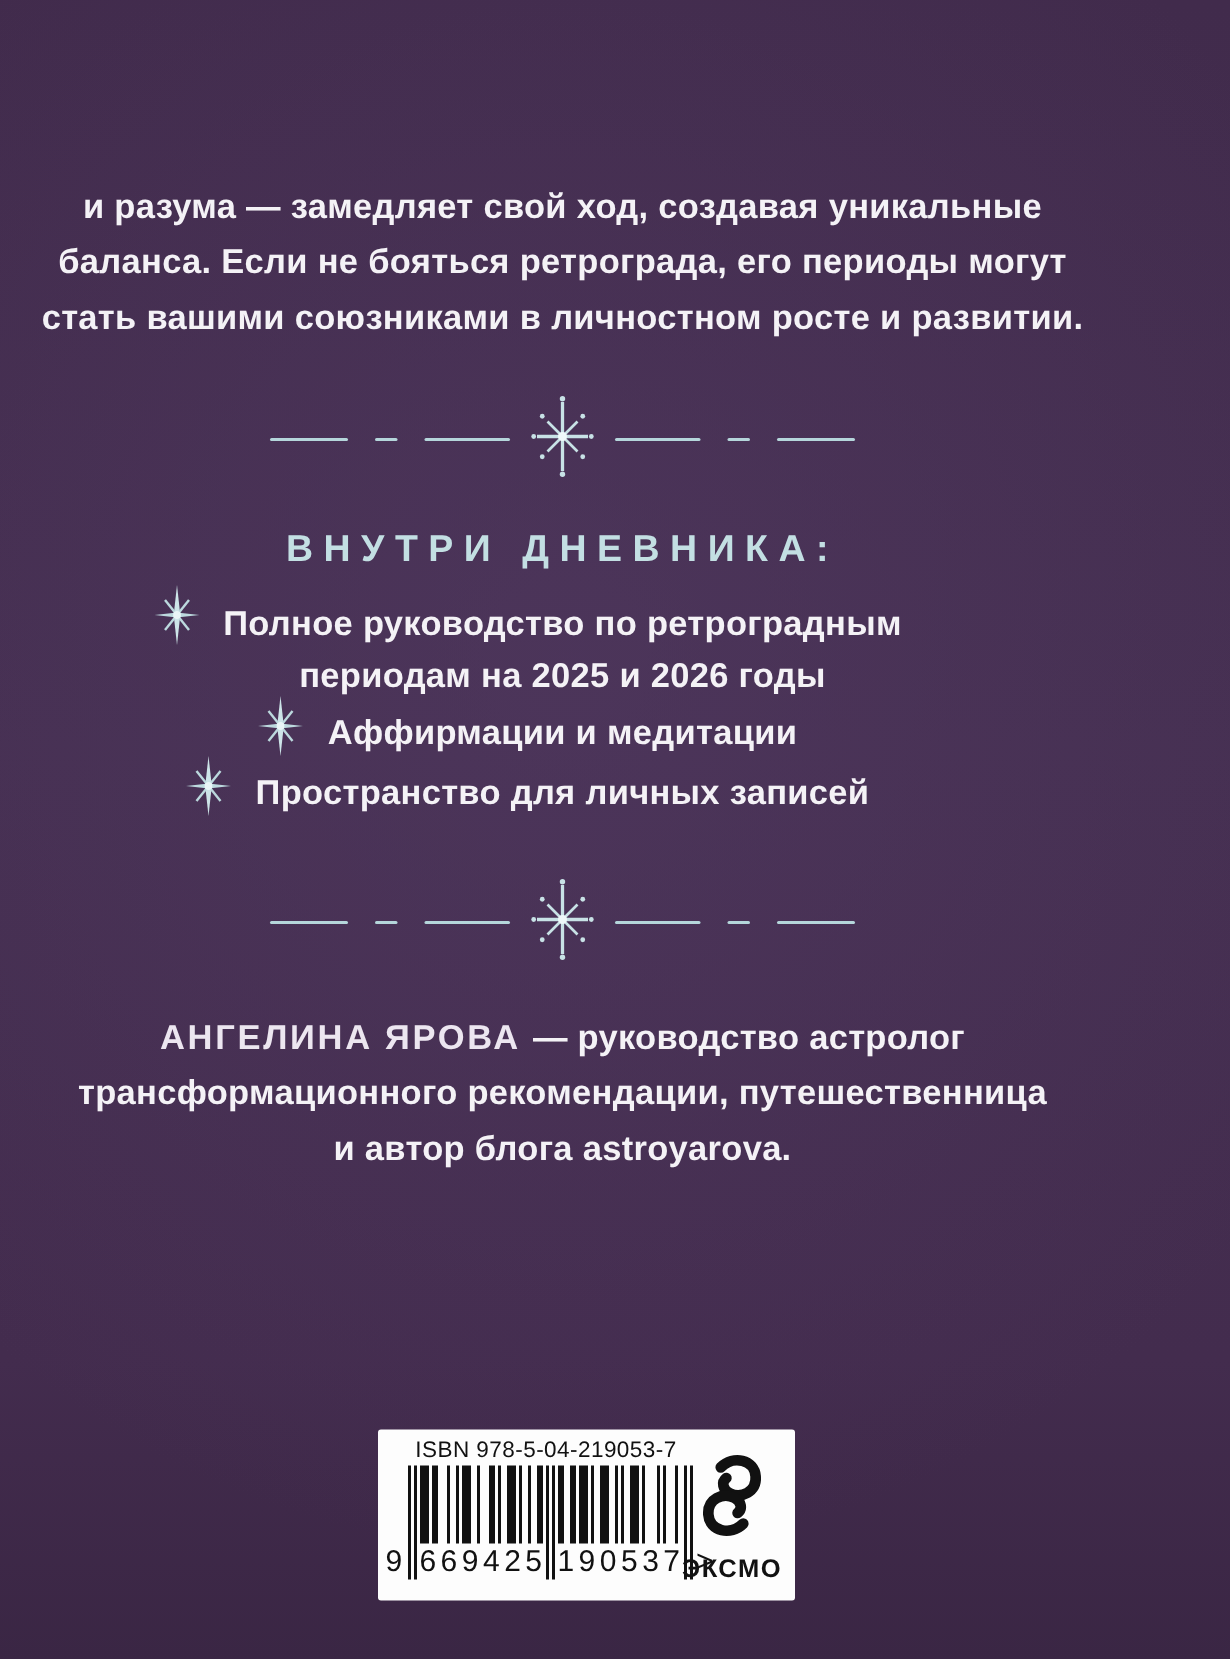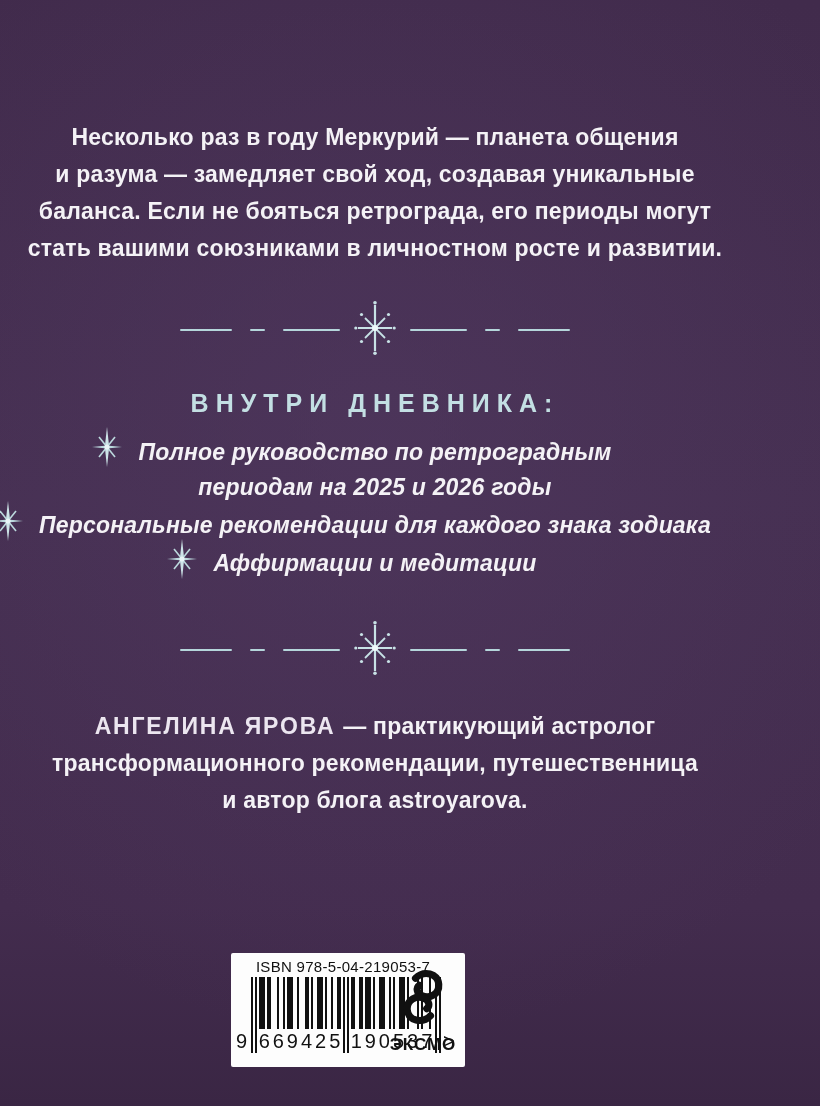--- a/index.html
+++ b/index.html
@@ -44,36 +44,36 @@
   
   .list{margin-top:16px;display:flex;flex-direction:column;align-items:center;}
   .list-item{margin-top:3px;}
   .list-item.first{margin-top:0;}
   .list-item.last{margin-top:5px;}
   .li-text{
     position:relative;display:inline-block;
     font-size:23px;font-weight:700;line-height:35px;
     color:#f4f2f6;letter-spacing:.2px;
   }
-  .li-line{white-space:nowrap;font-style:italic;}
+  .li-line{white-space:nowrap;}
   .bullet{
     position:absolute;left:-46px;top:50%;transform:translateY(-50%);
   }
   .li-text.twolines .bullet{top:17px;}
   
   .author{margin-top:29px;}
   .author .line{
     font-size:23px;font-weight:700;line-height:37px;
     white-space:nowrap;color:#f4f2f6;letter-spacing:.2px;
   }
   .author-name{letter-spacing:1.8px;color:#ece6f0;}
   .author-rest{margin-left:8px;}
   
   .isbn-box{
-    position:absolute;left:231px;top:953px;width:234px;height:114px;
+    position:absolute;left:252px;top:953px;width:278px;height:114px;
     background:#fdfdfd;border-radius:2px;color:#111;
   }
   .isbn-label{
     position:absolute;left:14px;top:5px;width:196px;
     font-size:15px;letter-spacing:.3px;text-align:center;white-space:nowrap;
   }
   .barcode{position:absolute;left:20px;top:24px;width:190px;height:76px;}
   .bars{position:absolute;left:0;top:0;height:76px;}
   .bars .m{position:absolute;top:0;width:2px;background:#111;}
   .digits{position:absolute;left:0;top:0;width:100%;height:100%;}
@@ -122,21 +122,20 @@
       <circle cx="40.2" cy="27" r="1.6" fill="#c8e2e6"></circle>
       <circle cx="21" cy="27" r="3" fill="#eef8f9"></circle>
     </g>
   </defs>
 </svg>
 
 <div class="page">
   <div class="content">
 
     <div class="intro">
-      <div class="line">Несколько раз в году Меркурий — планета общения</div>
       <div class="line">и разума — замедляет свой ход, создавая уникальные</div>
       <div class="line">баланса. Если не бояться ретрограда, его периоды могут</div>
       <div class="line">стать вашими союзниками в личностном росте и развитии.</div>
     </div>
 
     <div class="divider">
       <span class="d-line outer"></span>
       <span class="d-dash"></span>
       <span class="d-line inner"></span>
       <span class="d-star">
@@ -163,52 +162,52 @@
           <div class="li-line">периодам на 2025 и 2026 годы</div>
         </div>
       </div>
       <div class="list-item">
         <div class="li-text">
           <span class="bullet">
             <svg width="30" height="40" viewBox="0 0 30 40">
                 <use href="#sparkle"></use>
               </svg>
           </span>
-          <div class="li-line">Персональные рекомендации для каждого знака зодиака</div>
-        </div>
-      </div>
-      <div class="list-item">
+          <div class="li-line">Аффирмации и медитации</div>
+        </div>
+      </div>
+      <div class="list-item last">
         <div class="li-text">
           <span class="bullet">
             <svg width="30" height="40" viewBox="0 0 30 40">
                 <use href="#sparkle"></use>
               </svg>
           </span>
-          <div class="li-line">Аффирмации и медитации</div>
+          <div class="li-line">Пространство для личных записей</div>
         </div>
       </div>
     </div>
 
     <div class="divider second">
       <span class="d-line outer"></span>
       <span class="d-dash"></span>
       <span class="d-line inner"></span>
       <span class="d-star">
         <svg width="42" height="54" viewBox="0 0 42 54">
             <use href="#divstar"></use>
           </svg>
       </span>
       <span class="d-line inner"></span>
       <span class="d-dash"></span>
       <span class="d-line outer"></span>
     </div>
 
     <div class="author">
       <div class="line">
-        <span class="author-name">АНГЕЛИНА ЯРОВА</span><span class="author-rest">— практикующий астролог</span>
+        <span class="author-name">АНГЕЛИНА ЯРОВА</span><span class="author-rest">— руководство астролог</span>
       </div>
       <div class="line">трансформационного рекомендации, путешественница</div>
       <div class="line">и автор блога astroyarova.</div>
     </div>
   </div>
 
   <div class="isbn-box">
     <div class="isbn-label">ISBN 978-5-04-219053-7</div>
     <div class="barcode">
       <div class="bars" id="bars">

